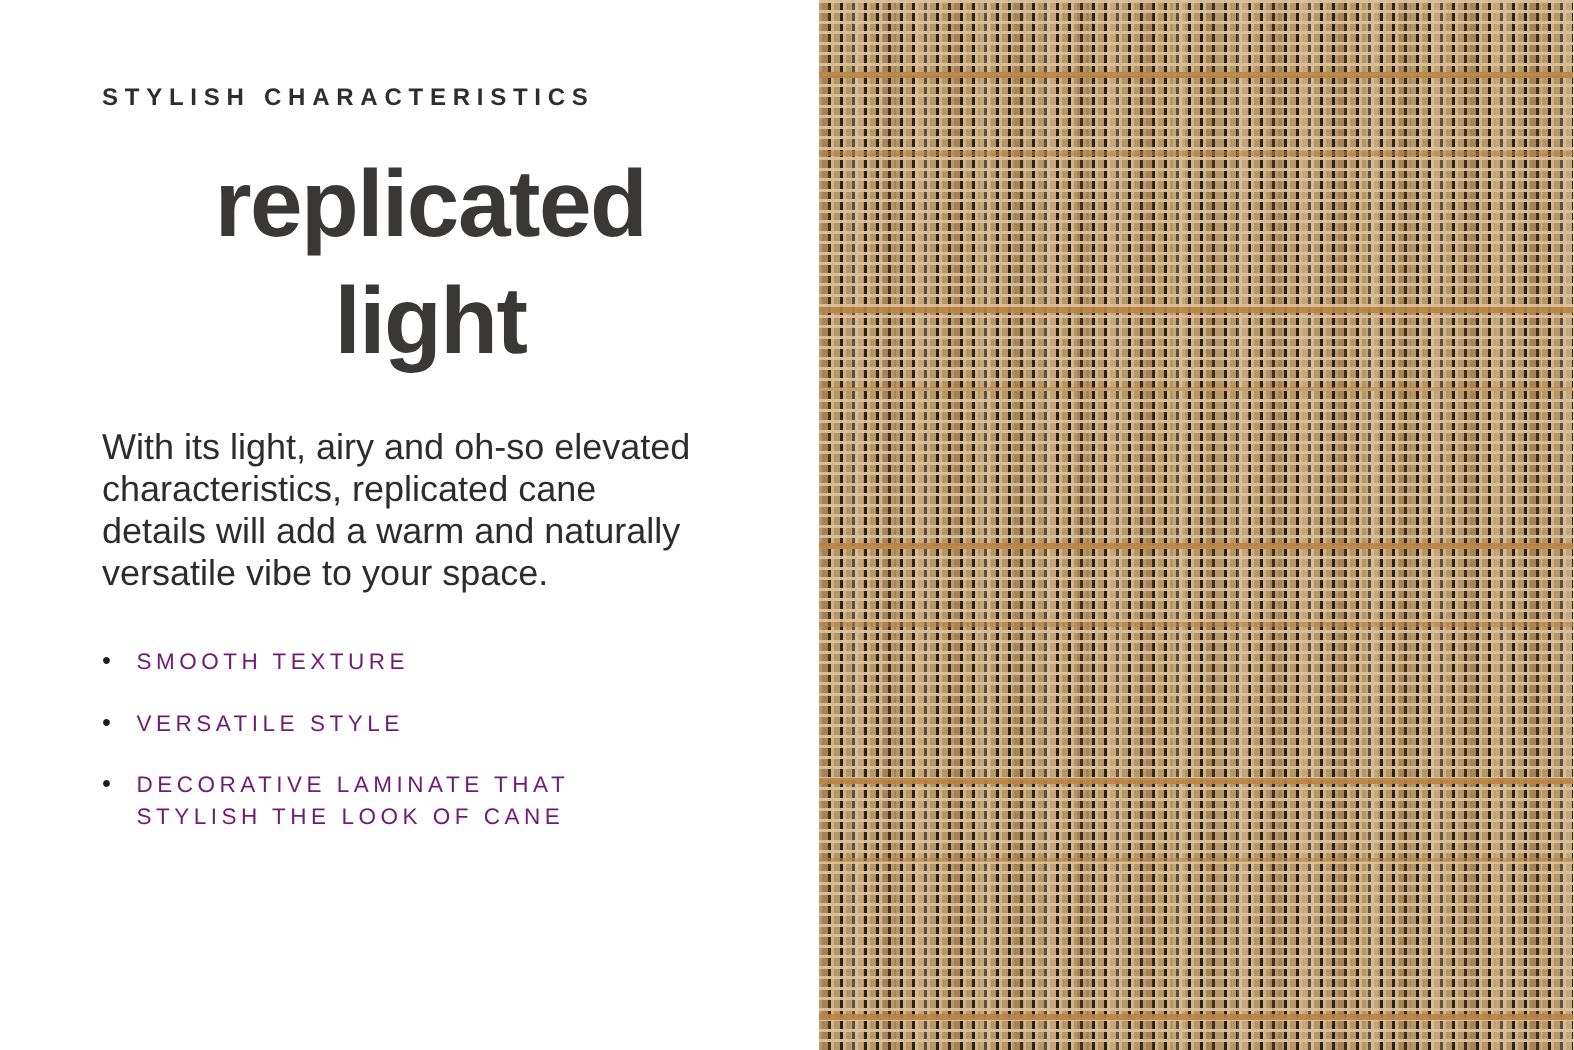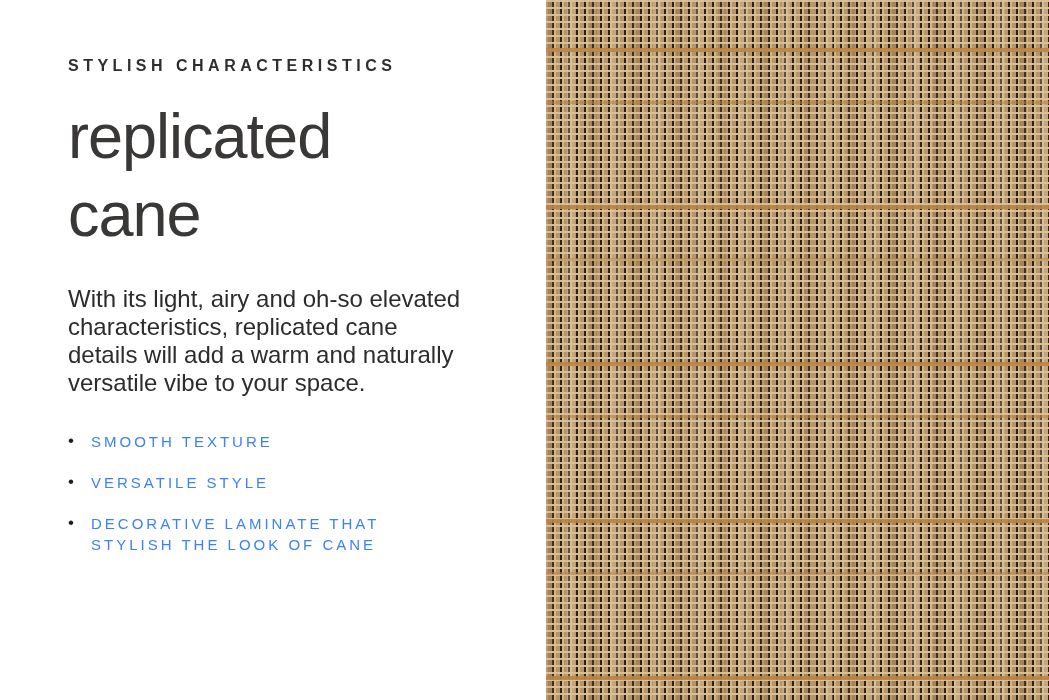--- a/index.html
+++ b/index.html
@@ -29,23 +29,24 @@
     font-size: 16px;
     font-weight: 600;
     letter-spacing: 4.5px;
     color: #2f2e2c;
     margin: 0 0 22px 0;
   }
   .headline {
     margin: 0 0 32px 0;
     font-size: 63px;
     line-height: 78px;
-    font-weight: 400;
+    font-weight: 700;
     letter-spacing: -1px;
     color: #3a3836;
+    text-align: center;
   }
   .headline span { display: block; }
   .intro {
     margin: 0 0 34px 0;
     max-width: 402px;
     font-size: 24px;
     line-height: 28px;
     color: #2c2c2c;
   }
   ul.features {
@@ -54,21 +55,21 @@
     list-style: none;
   }
   ul.features li {
     position: relative;
     max-width: 330px;
     padding-left: 23px;
     margin-bottom: 20px;
     font-size: 15px;
     line-height: 21px;
     letter-spacing: 3px;
-    color: #3b82f6;
+    color: #701a75;
   }
   ul.features li::before {
     content: "•";
     position: absolute;
     left: 0;
     top: -1px;
     font-size: 17px;
     letter-spacing: 0;
     color: #1d1d1d;
   }
@@ -121,21 +122,21 @@
 </head>
 <body>
 
 <div class="page">
 
   <div class="left-panel">
     <div class="eyebrow">STYLISH CHARACTERISTICS</div>
 
     <h1 class="headline">
         <span>replicated</span>
-        <span>cane</span>
+        <span>light</span>
       </h1>
 
     <p class="intro">With its light, airy and oh-so elevated characteristics, replicated cane details will add a warm and naturally versatile vibe to your space.</p>
 
     <ul class="features">
       <li>SMOOTH TEXTURE</li>
       <li>VERSATILE STYLE</li>
       <li>DECORATIVE LAMINATE THAT STYLISH THE LOOK OF CANE</li>
     </ul>
   </div>

